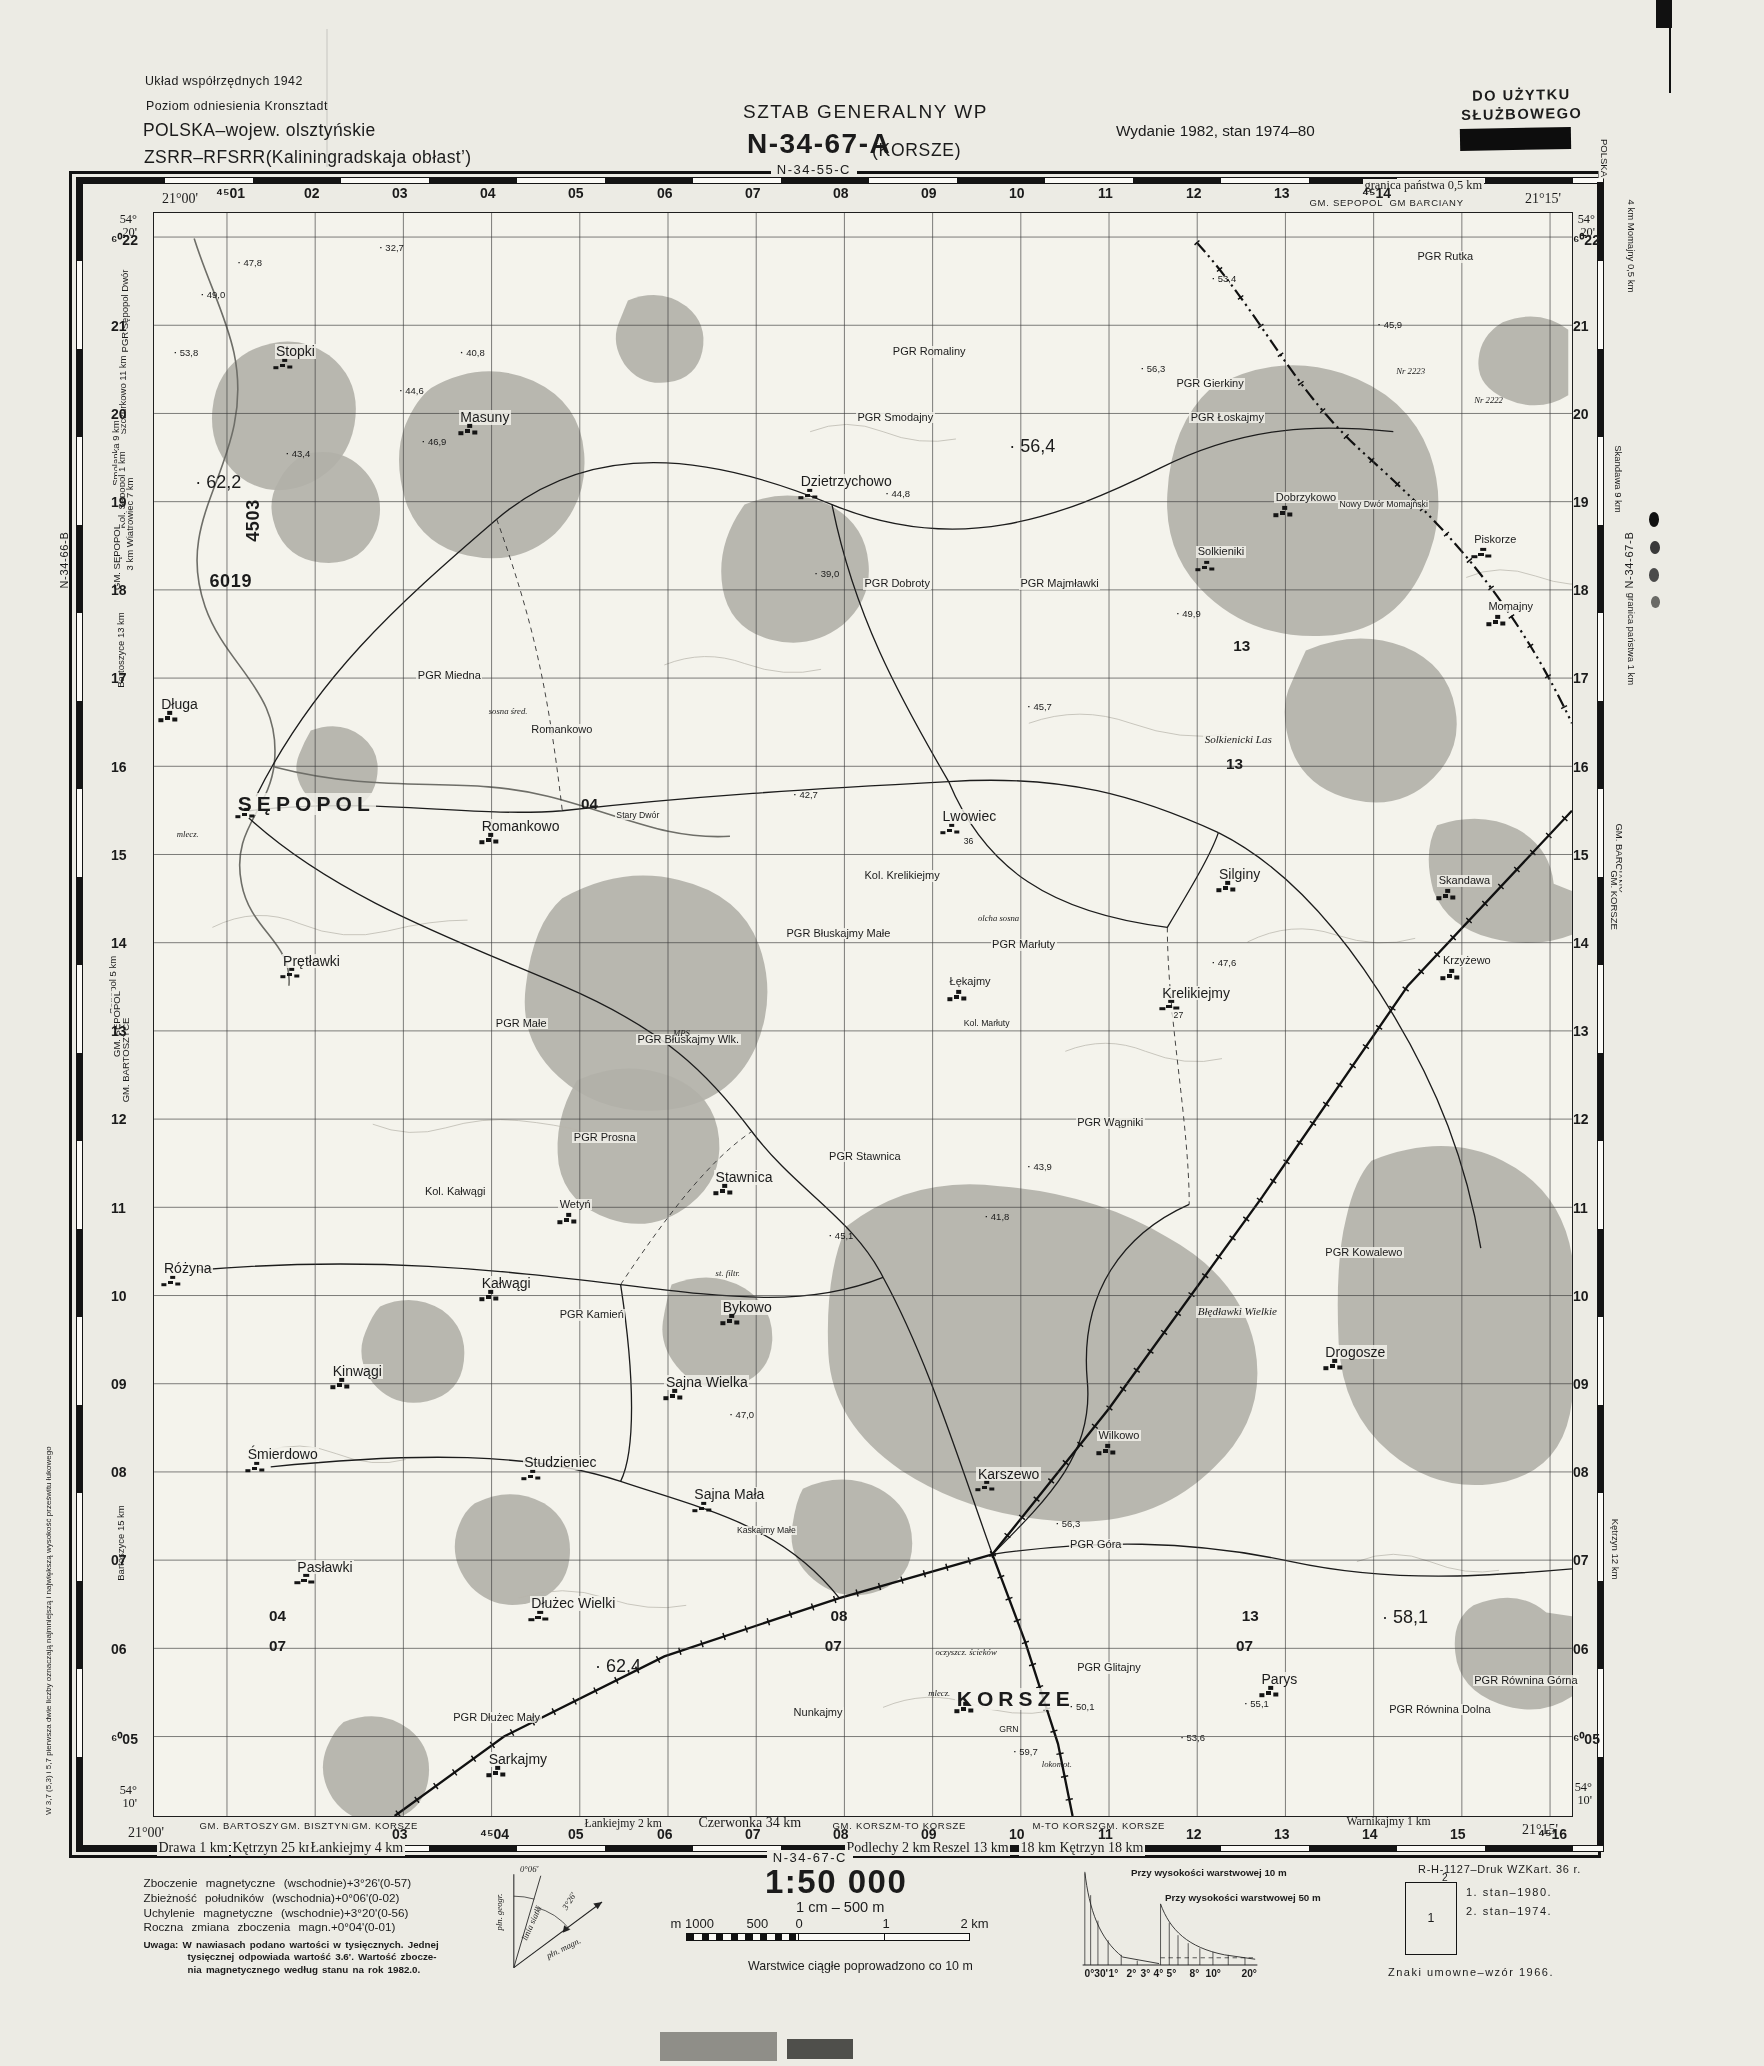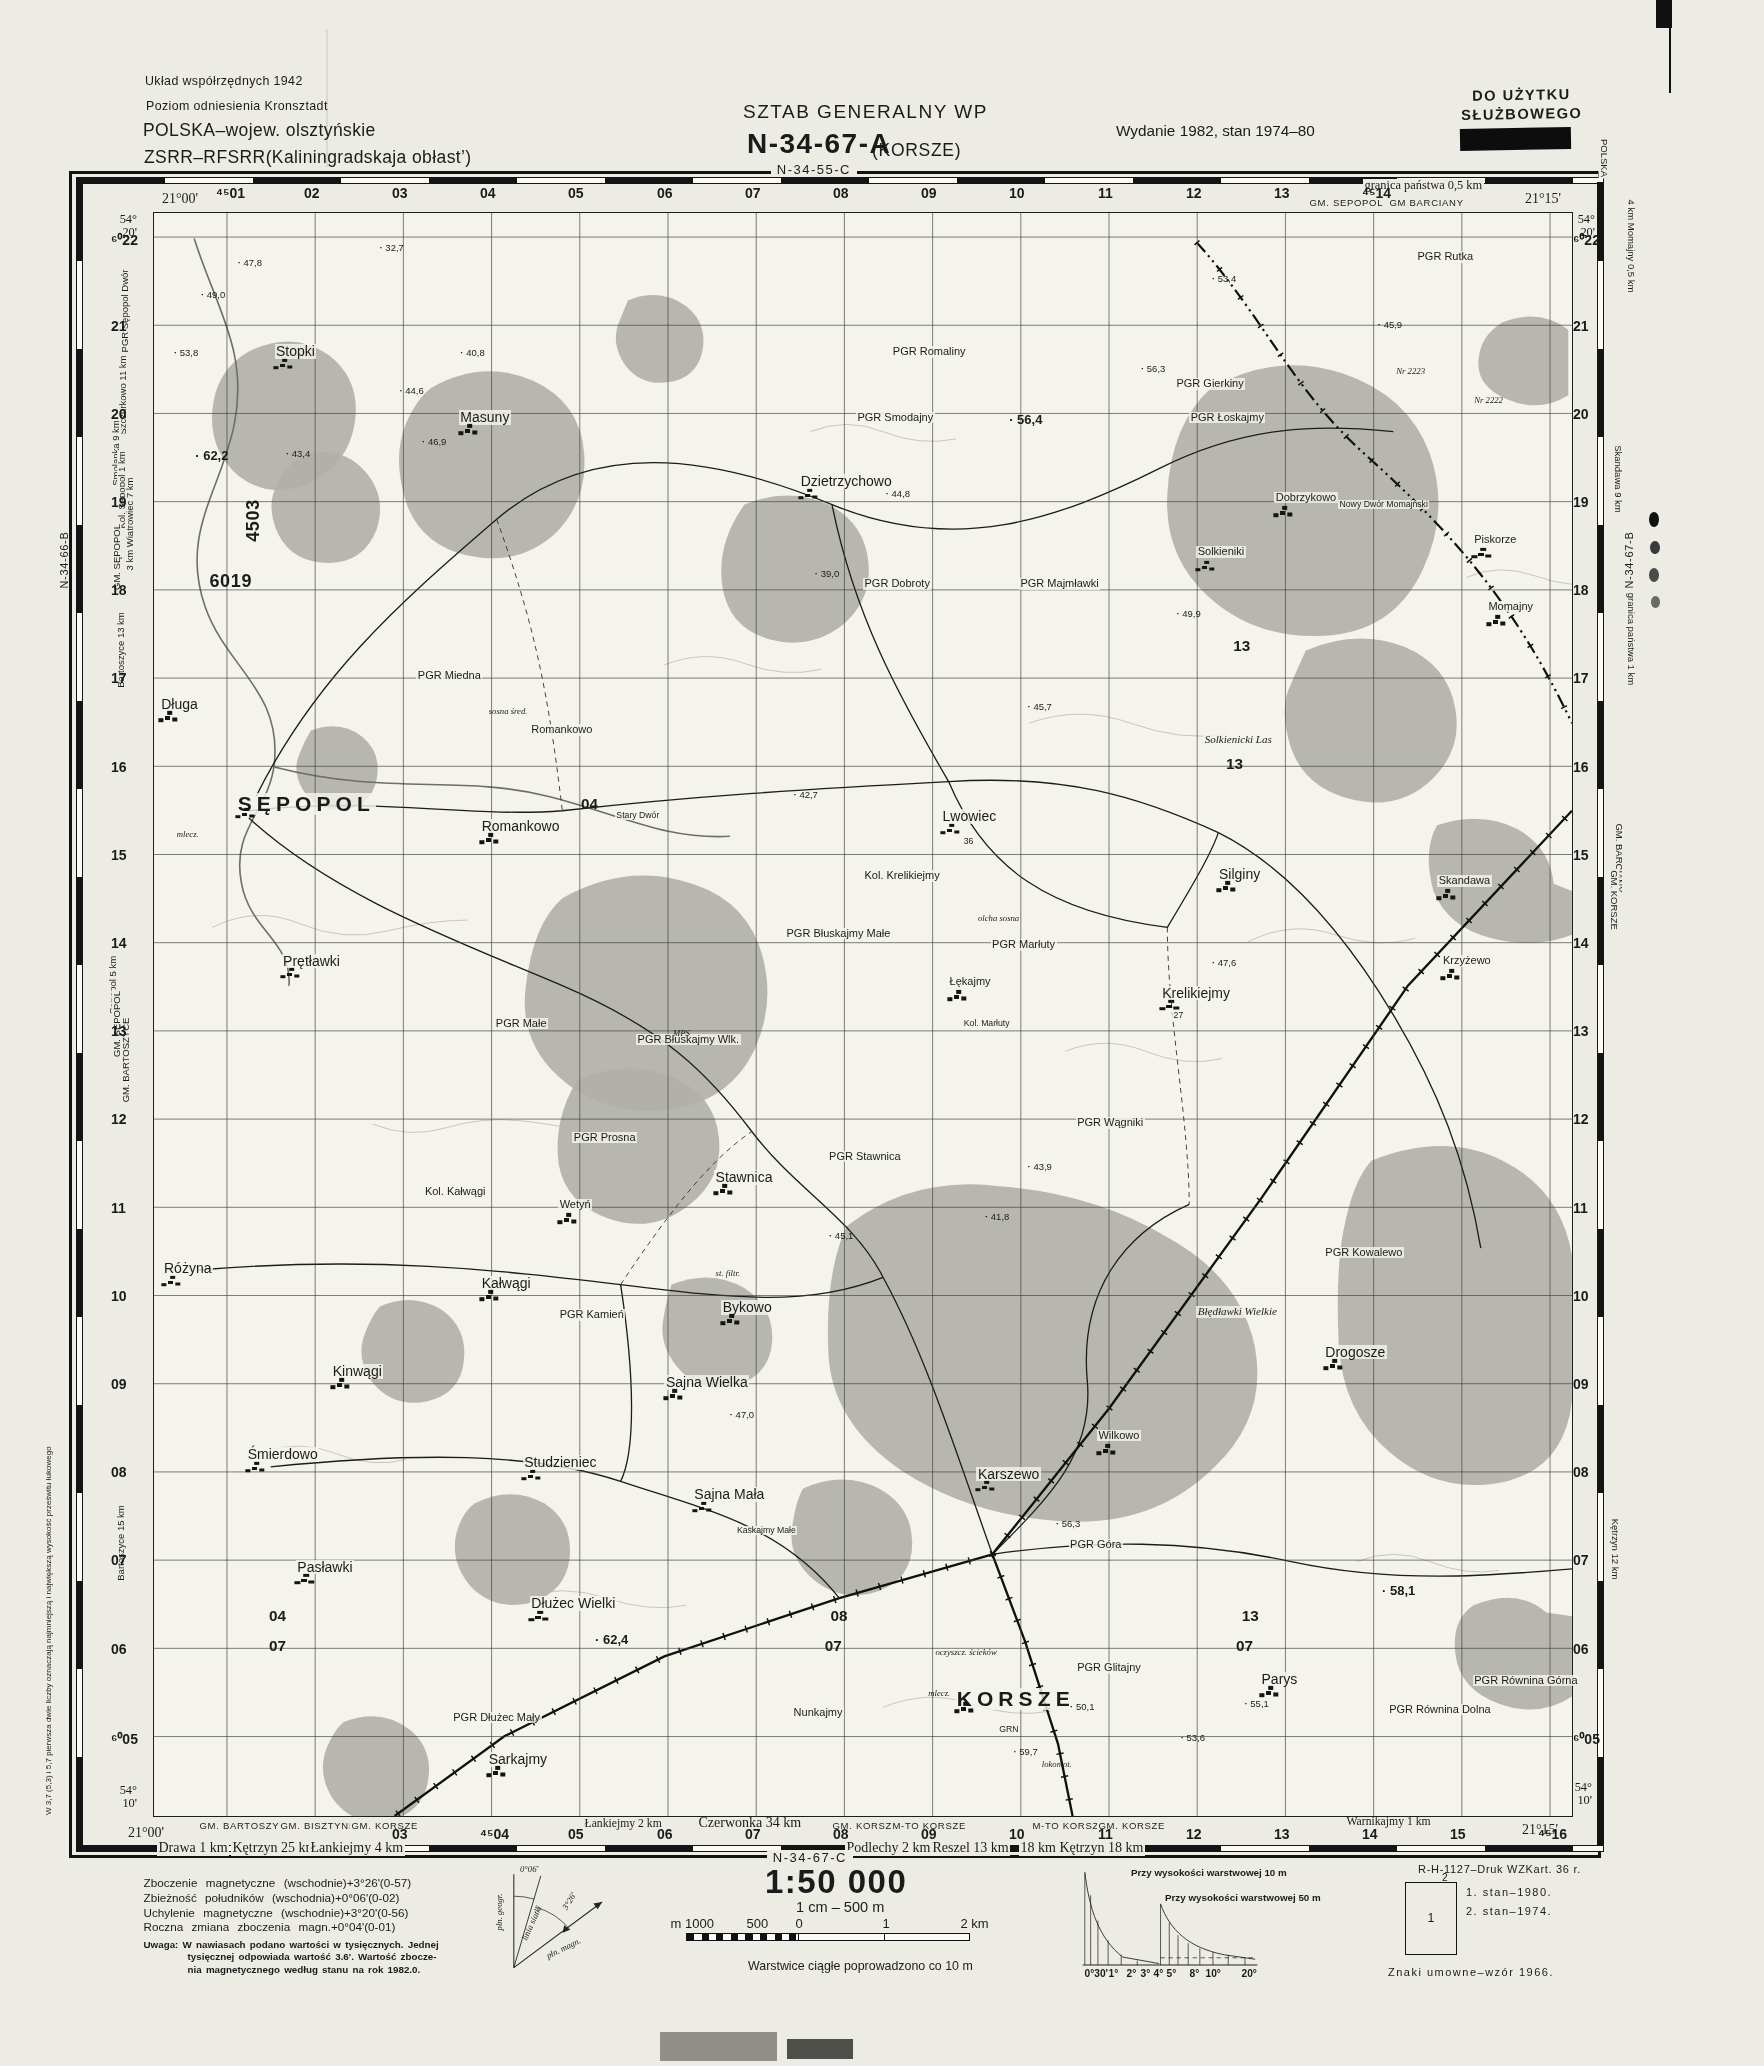--- a/index.html
+++ b/index.html
@@ -27,21 +27,21 @@
   
   #labels{position:absolute;inset:0;}
   .lab{position:absolute;white-space:nowrap;background:rgba(244,243,236,.82);padding:0 1.5px;line-height:1.05;}
   .city{font-size:21px;font-weight:bold;letter-spacing:5.1px;}
   .town{font-size:14px;}
   .small{font-size:11px;}
   .xs{font-size:8.7px;}
   .pgr{font-size:11px;}
   .spot{font-size:9.5px;background:none;}
   .spot::before{content:"· ";font-weight:bold;}
-  .spotbig{font-size:13px;font-weight:bold;background:none;}
+  .spotbig{font-size:18px;font-weight:normal;background:none;margin-top:24px;}
   .spotbig::before{content:"· ";}
   .it{font-family:"Liberation Serif",serif;font-style:italic;font-size:11px;}
   .tiny{font-family:"Liberation Serif",serif;font-style:italic;font-size:8.7px;background:none;}
   .gbig{font-size:18px;font-weight:bold;letter-spacing:0.7px;background:none;}
   .gsq{font-size:15.3px;font-weight:bold;background:none;}
   .rotv{transform:rotate(-90deg);}
   .marker{position:absolute;width:5.1px;height:3.6px;background:#151515;box-shadow:7.3px 1.5px 0 #151515,-6.6px 2.2px 0 #151515,2.2px -5.1px 0 #151515;}
   
   .mlab .lab{background:#ecebe4;}
   .destlab{font-family:"Liberation Serif",serif;font-size:14px;background:#ecebe4;}

